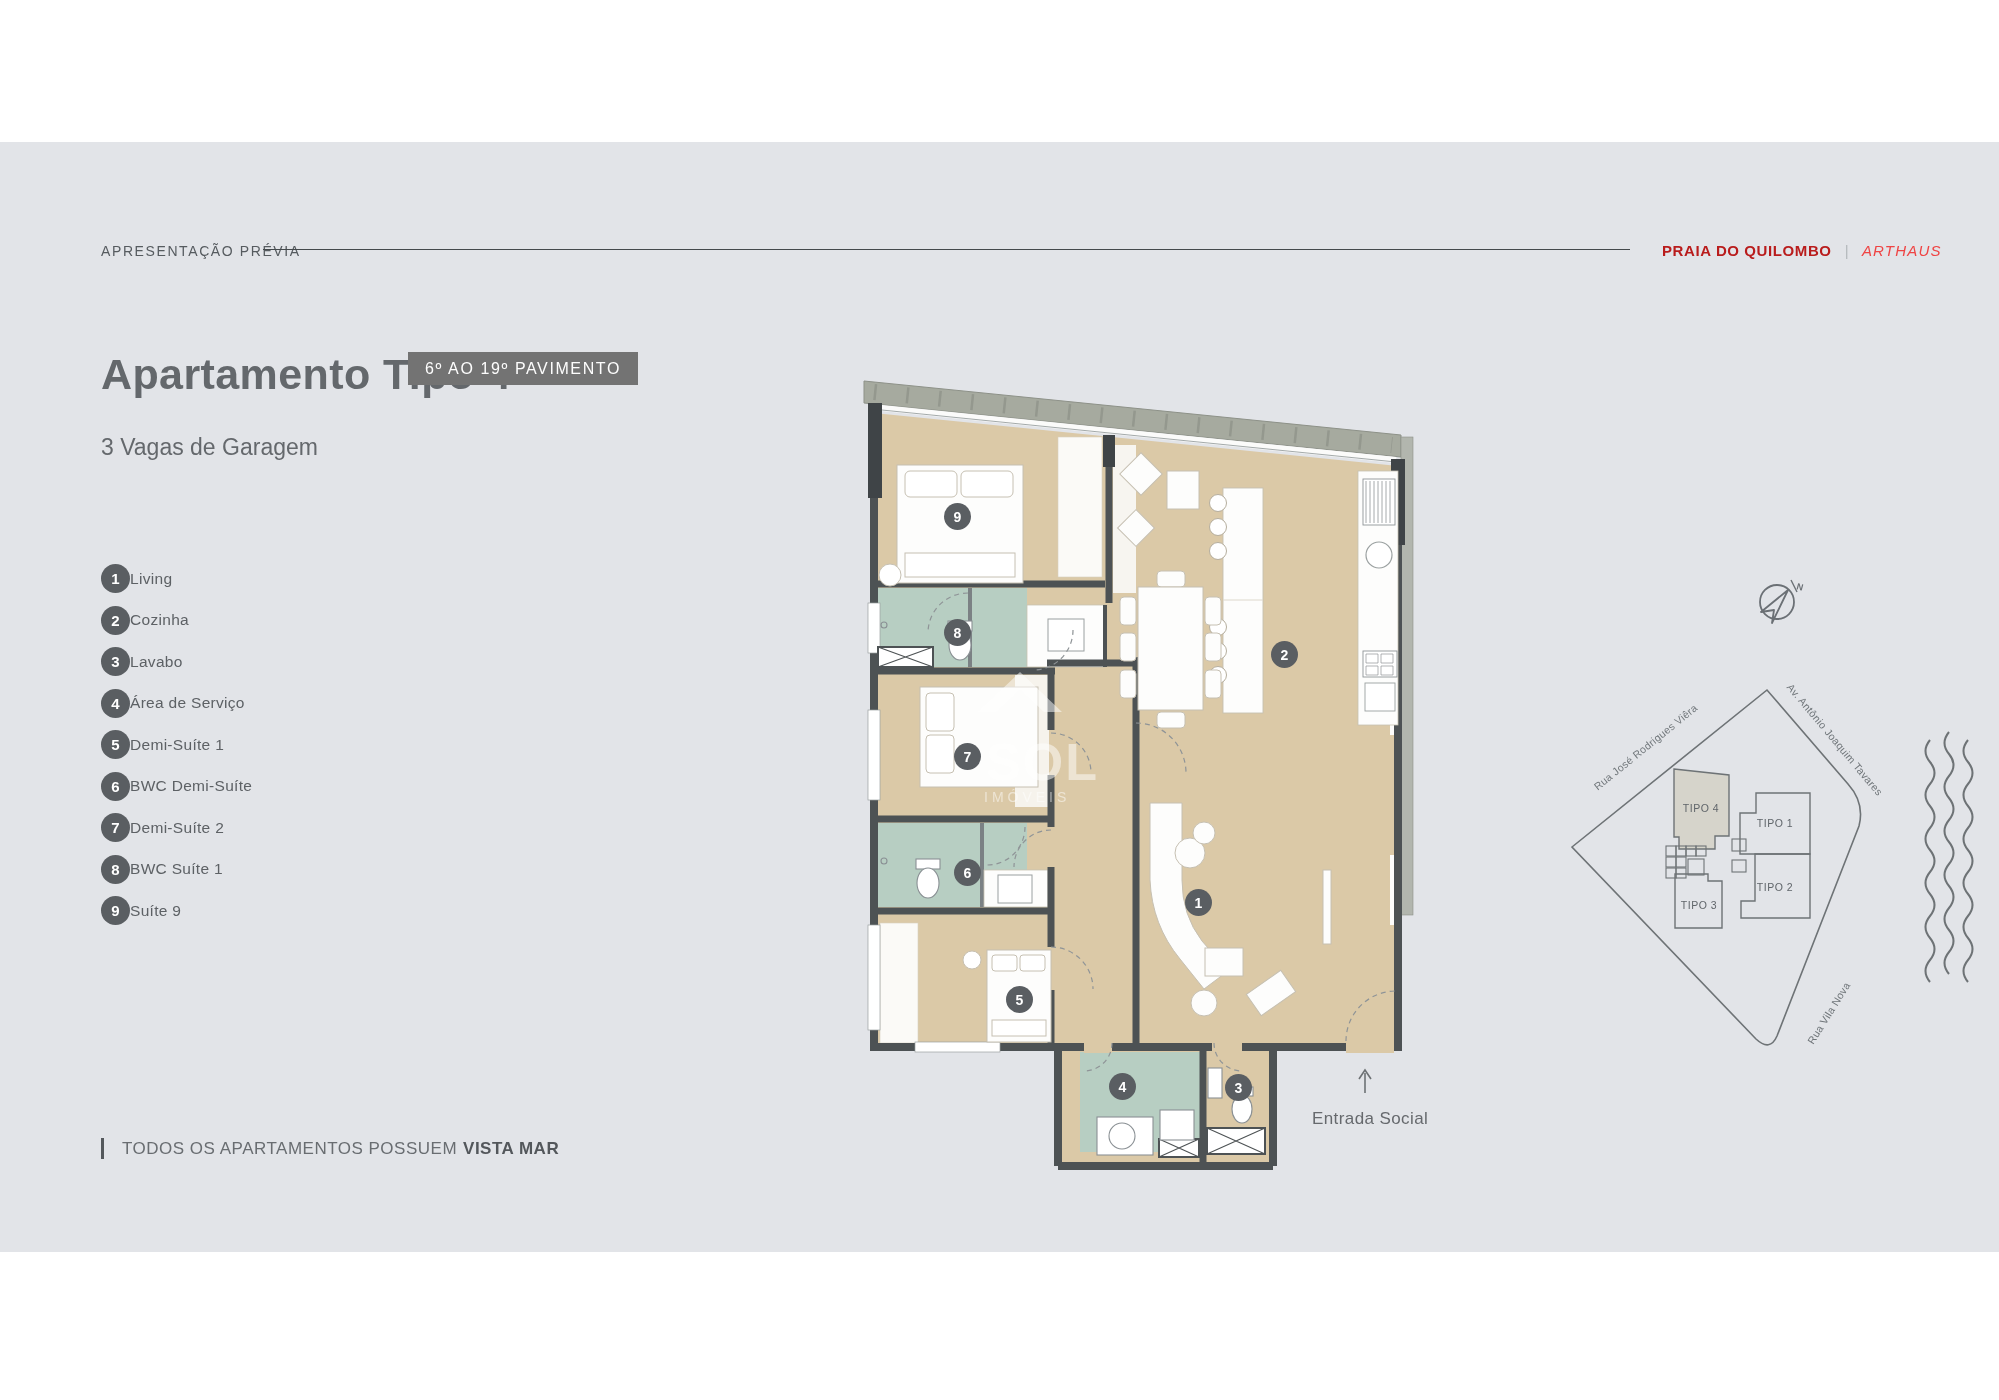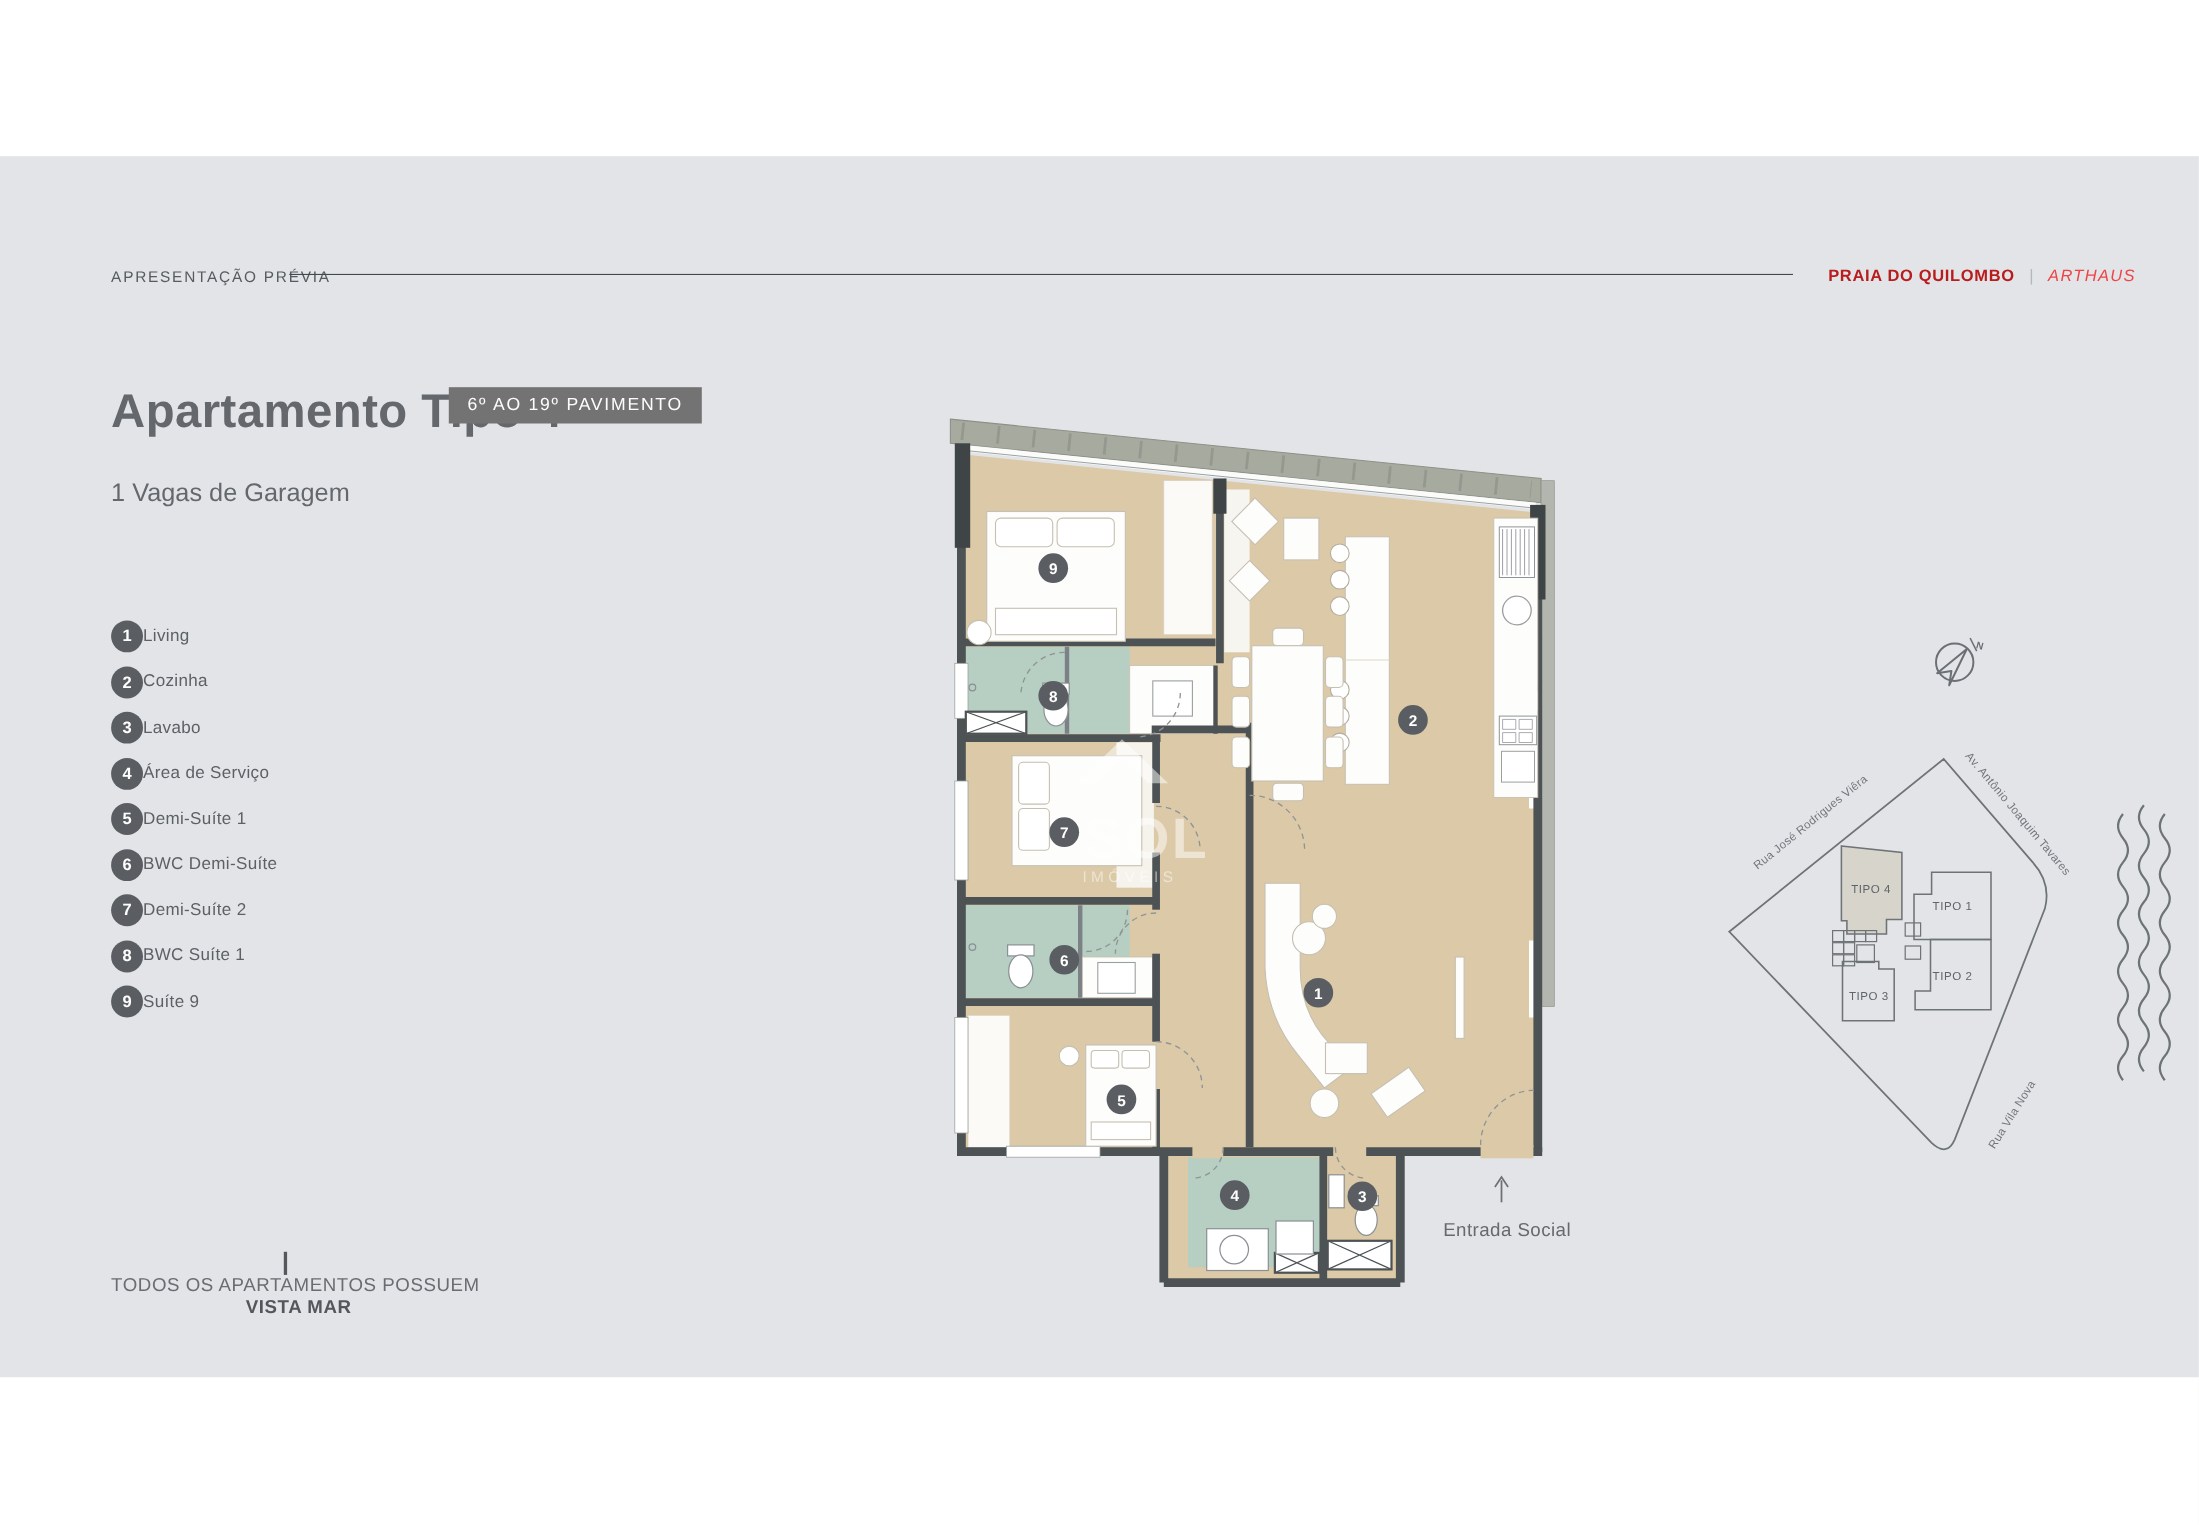--- a/index.html
+++ b/index.html
@@ -23,21 +23,21 @@
   .specs .pipe{color:#a3a8ac;font-weight:400;margin:0 12px;}
 
   
   .legend{position:absolute;left:101px;top:564px;display:flex;flex-direction:column;gap:12.5px;}
   .lrow{display:flex;align-items:center;height:29px;}
   .lnum{width:29px;height:29px;border-radius:50%;background:#5a5e62;color:#fff;font-size:15px;font-weight:700;
         display:flex;align-items:center;justify-content:center;flex:none;}
   .llabel{font-size:15.5px;color:#5d6165;letter-spacing:.3px;}
 
   
-  .footnote{position:absolute;left:101px;top:1138px;font-size:17px;color:#696d71;letter-spacing:.5px;display:flex;align-items:center;flex-direction:column;}
+  .footnote{position:absolute;left:101px;top:1138px;font-size:17px;color:#696d71;letter-spacing:.5px;display:flex;align-items:center;}
   .fbar{display:inline-block;width:3px;height:21px;background:#54585c;margin-right:18px;}
   .footnote b{color:#53575b;margin-left:6px;font-weight:700;}
 
   
   .plan-wrap{position:absolute;left:860px;top:375px;width:620px;height:810px;}
   .plan-wrap svg{position:absolute;left:0;top:0;}
   .pmarker{position:absolute;width:27px;height:27px;border-radius:50%;background:#5a5e62;color:#fff;
            font-size:14px;font-weight:700;display:flex;align-items:center;justify-content:center;}
   .site-wrap{position:absolute;left:1560px;top:560px;width:440px;height:540px;}
   svg text{font-family:"Liberation Sans",sans-serif;}
@@ -52,21 +52,21 @@
   <div class="rule"></div>
   <div class="hdr-right">
     <span class="proj">PRAIA DO QUILOMBO</span>
     <span class="sep">|</span>
     <span class="brand">ARTHAUS</span>
   </div>
 
   <div class="title">Apartamento Tipo 4</div>
   <div class="badge">6º AO 19º PAVIMENTO</div>
   <div class="specs">
-    <div><span>1 Vagas de Garagem</span></div>
+    <div><span>3 Vagas de Garagem</span></div>
   </div>
 
   <div class="legend">
     <div class="lrow">
         <span class="lnum">1</span>
         <span class="llabel">Living</span>
       </div>
     <div class="lrow">
         <span class="lnum">2</span>
         <span class="llabel">Cozinha</span>

